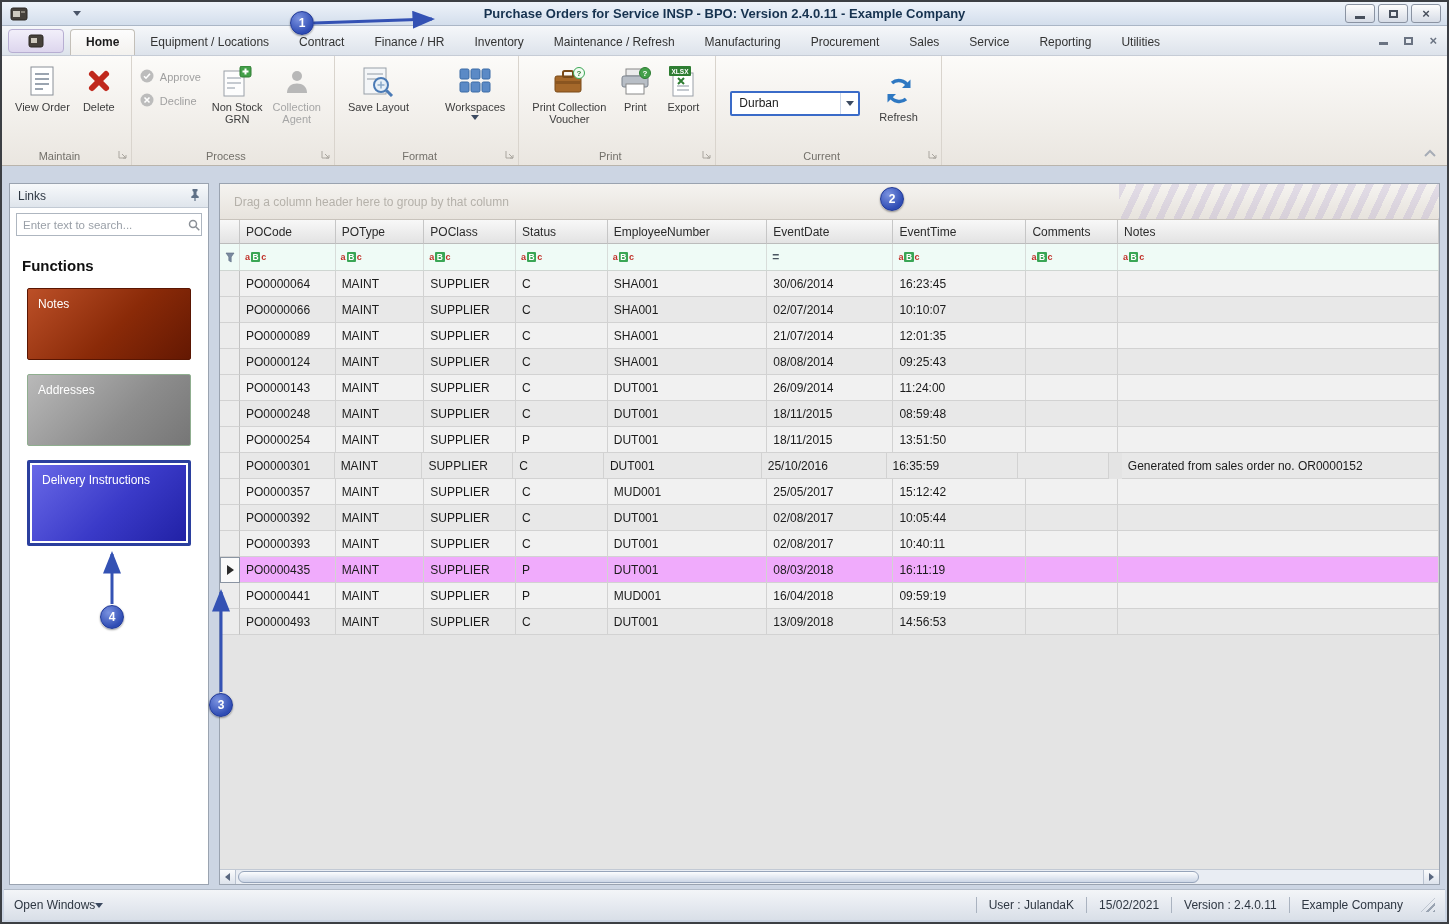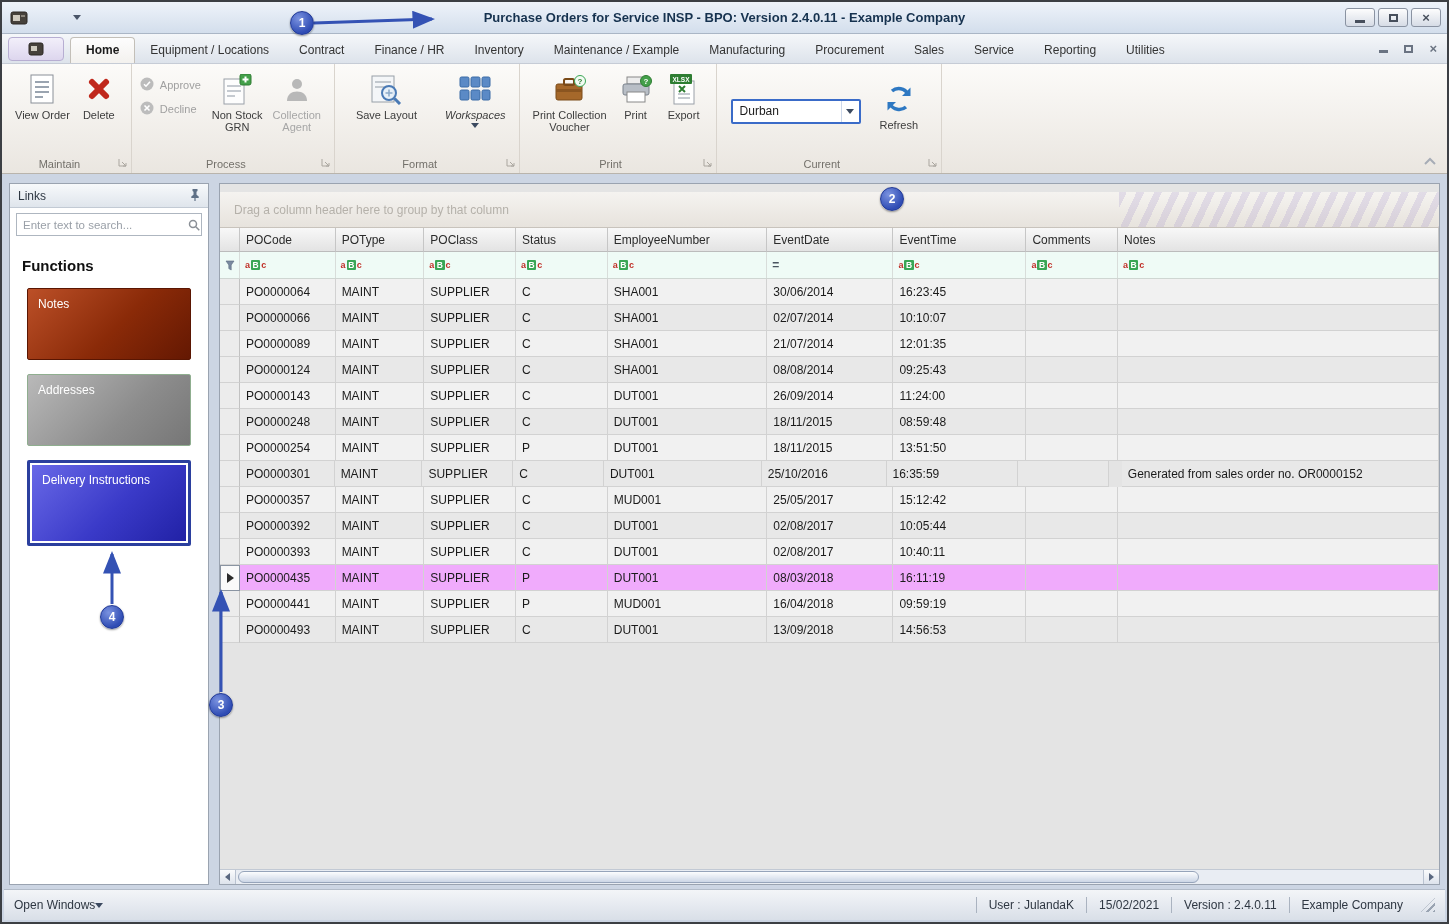--- a/index.html
+++ b/index.html
@@ -1,21 +1,21 @@
 <!DOCTYPE html>
 <html><head>
 <meta charset="utf-8">
 <style>
   * { margin:0; padding:0; box-sizing:border-box; }
   body { font-family:"Liberation Sans", sans-serif; background:#9aa2ad; }
   .window { position:relative; width:1449px; height:924px; background:#ccd5e3;
             border:2px solid #3c3f44; overflow:hidden; font-size:12px; color:#222; }
 
   
-  .titlebar { height:32px; background:linear-gradient(#eef3fa,#d3deec);
+  .titlebar { height:24px; background:linear-gradient(#eef3fa,#d3deec);
               border-bottom:1px solid #aab6c6; display:flex; align-items:center; padding:0 6px; position:relative;gap:21px; }
   .app-logo { width:22px; height:18px; display:flex; align-items:center; justify-content:center; }
   .qat-caret { width:0; height:0; border-left:4px solid transparent; border-right:4px solid transparent;
                border-top:5px solid #4a5568; margin-left:22px; }
   .title-text { position:absolute; left:0; right:0; text-align:center; font-weight:bold;
                 font-size:13px; color:#16324f; pointer-events:none; }
   .win-controls { margin-left:auto; display:flex; gap:3px; z-index:2; }
   .winbtn { width:30px; height:19px; border:1px solid #8a93a2; border-radius:3px;
             background:linear-gradient(#fdfdfd,#d6dce6); display:flex; align-items:center; justify-content:center; cursor:default; }
   .g-min { width:10px; height:3px; background:#474f5c; margin-top:7px; }
@@ -73,21 +73,21 @@
             font-size:12px; padding:8px 10px; cursor:default; }
   .fn-notes { background:linear-gradient(135deg,#bc5028,#education 60%,#6e1c02); background:linear-gradient(135deg,#bc5028,#8a2a08 55%,#641802); border:1px solid #5a1602; }
   .fn-addresses { background:linear-gradient(135deg,#b9b9b9,#8c8c8c 60%,#767676); border:1px solid #8fae8f; }
   .fn-delivery { height:86px; background:linear-gradient(135deg,#6a6ae8,#3a3ac8 55%,#2020a4); border:3px solid #2b3f9e;
                  box-shadow:inset 0 0 0 2px #fff; padding:10px 12px; }
 
   
   .gridpanel { flex:1; background:#e4e4e4; border:1px solid #9aa3b0; position:relative; overflow:hidden;
                display:flex; flex-direction:column; }
   .group-hint { height:36px; background:linear-gradient(#f5f3f0,#e7e3dd); border-bottom:1px solid #c8c3bc;
-                display:flex; align-items:center; padding-left:14px; color:#b5b1aa; font-size:12px; position:relative;margin-top:8px; }
+                display:flex; align-items:center; padding-left:14px; color:#b5b1aa; font-size:12px; position:relative; }
   .group-hint::after { content:""; position:absolute; right:0; top:0; bottom:0; width:320px;
         background:repeating-linear-gradient(115deg, rgba(158,140,200,.22) 0 7px, rgba(255,255,255,0) 7px 16px); }
   .grid-header-row, .grid-filter-row, .grow { display:flex; }
   .grid-header-row { height:24px; }
   .hcell { background:linear-gradient(#f8f8f8,#e3e3e3); border-right:1px solid #c6c6c6; border-bottom:1px solid #bcbcbc;
            font-size:12px; color:#2b2b2b; display:flex; align-items:center; padding:0 6px; overflow:hidden; white-space:nowrap; }
   .grid-filter-row { height:27px; background:#effbf6; border-bottom:1px solid #cfd6d2; }
   .fcell { border-right:1px solid #d8ddda; display:flex; align-items:center; padding:0 5px; background:#effbf6; }
   .indicator { width:20px; min-width:20px; padding:0; justify-content:center; }
   .f-abc { font-size:9px; letter-spacing:0; display:flex; align-items:center; }
@@ -167,21 +167,21 @@
           <rect x="1" y="1" width="14" height="12" rx="2" fill="#46413b" stroke="#2c2824"></rect>
           <rect x="3" y="4" width="6" height="5" fill="#cfcabf"></rect>
         </svg>
     </div>
     <div style="display:flex; align-items:flex-end; height:100%;">
         <div class="tab active">Home</div>
         <div class="tab">Equipment / Locations</div>
         <div class="tab">Contract</div>
         <div class="tab">Finance / HR</div>
         <div class="tab">Inventory</div>
-        <div class="tab">Maintenance / Example</div>
+        <div class="tab">Maintenance / Refresh</div>
         <div class="tab">Manufacturing</div>
         <div class="tab">Procurement</div>
         <div class="tab">Sales</div>
         <div class="tab">Service</div>
         <div class="tab">Reporting</div>
         <div class="tab">Utilities</div>
       </div>
     <div class="doc-controls">
       <span class="dg-min"></span>
       <span class="dg-rest"></span>
@@ -266,36 +266,36 @@
         <span>Collection
 Agent</span>
       </div>
       <div class="group-label">Process</div>
       <span class="launcher"><svg width="9" height="9">
             <path d="M1 1v7h7M4 4l4 4M8 5v3h-3" fill="none" stroke="#9a968f"></path>
           </svg></span>
     </div>
 
     <div class="group">
-      <div class="rbtn" style="margin-left:8px;">
+      <div class="rbtn" style="margin-left:0;">
         <span class="ic">
           <svg width="32" height="31">
               <rect x="2" y="2" width="22" height="26" fill="#f4f6f8" stroke="#98a0a8"></rect>
               <g stroke="#b2b8c0" stroke-width="1.5">
                 <line x1="5" y1="8" x2="21" y2="8"></line>
                 <line x1="5" y1="13" x2="21" y2="13"></line>
               </g>
               <circle cx="19" cy="19" r="7" fill="#e4eef8" fill-opacity="0.85" stroke="#4a7ab5" stroke-width="2"></circle>
               <path d="M15.5 19h7M19 15.5v7" stroke="#8aa8c8" stroke-width="1.5"></path>
               <line x1="24.5" y1="24.5" x2="30" y2="30" stroke="#4a7ab5" stroke-width="3"></line>
             </svg>
         </span>
         <span>Save Layout</span>
       </div>
-      <div class="rbtn" style="margin-left:18px;font-style:italic;">
+      <div class="rbtn" style="margin-left:26px;">
         <span class="ic">
           <svg width="32" height="26">
               <g fill="#5b8ac6" stroke="#3a6aa5">
                 <rect x="1" y="1" width="9" height="10" rx="1.5"></rect>
                 <rect x="12" y="1" width="9" height="10" rx="1.5"></rect>
                 <rect x="23" y="1" width="8" height="10" rx="1.5"></rect>
                 <rect x="1" y="14" width="9" height="10" rx="1.5"></rect>
                 <rect x="12" y="14" width="9" height="10" rx="1.5"></rect>
                 <rect x="23" y="14" width="8" height="10" rx="1.5"></rect>
               </g>

